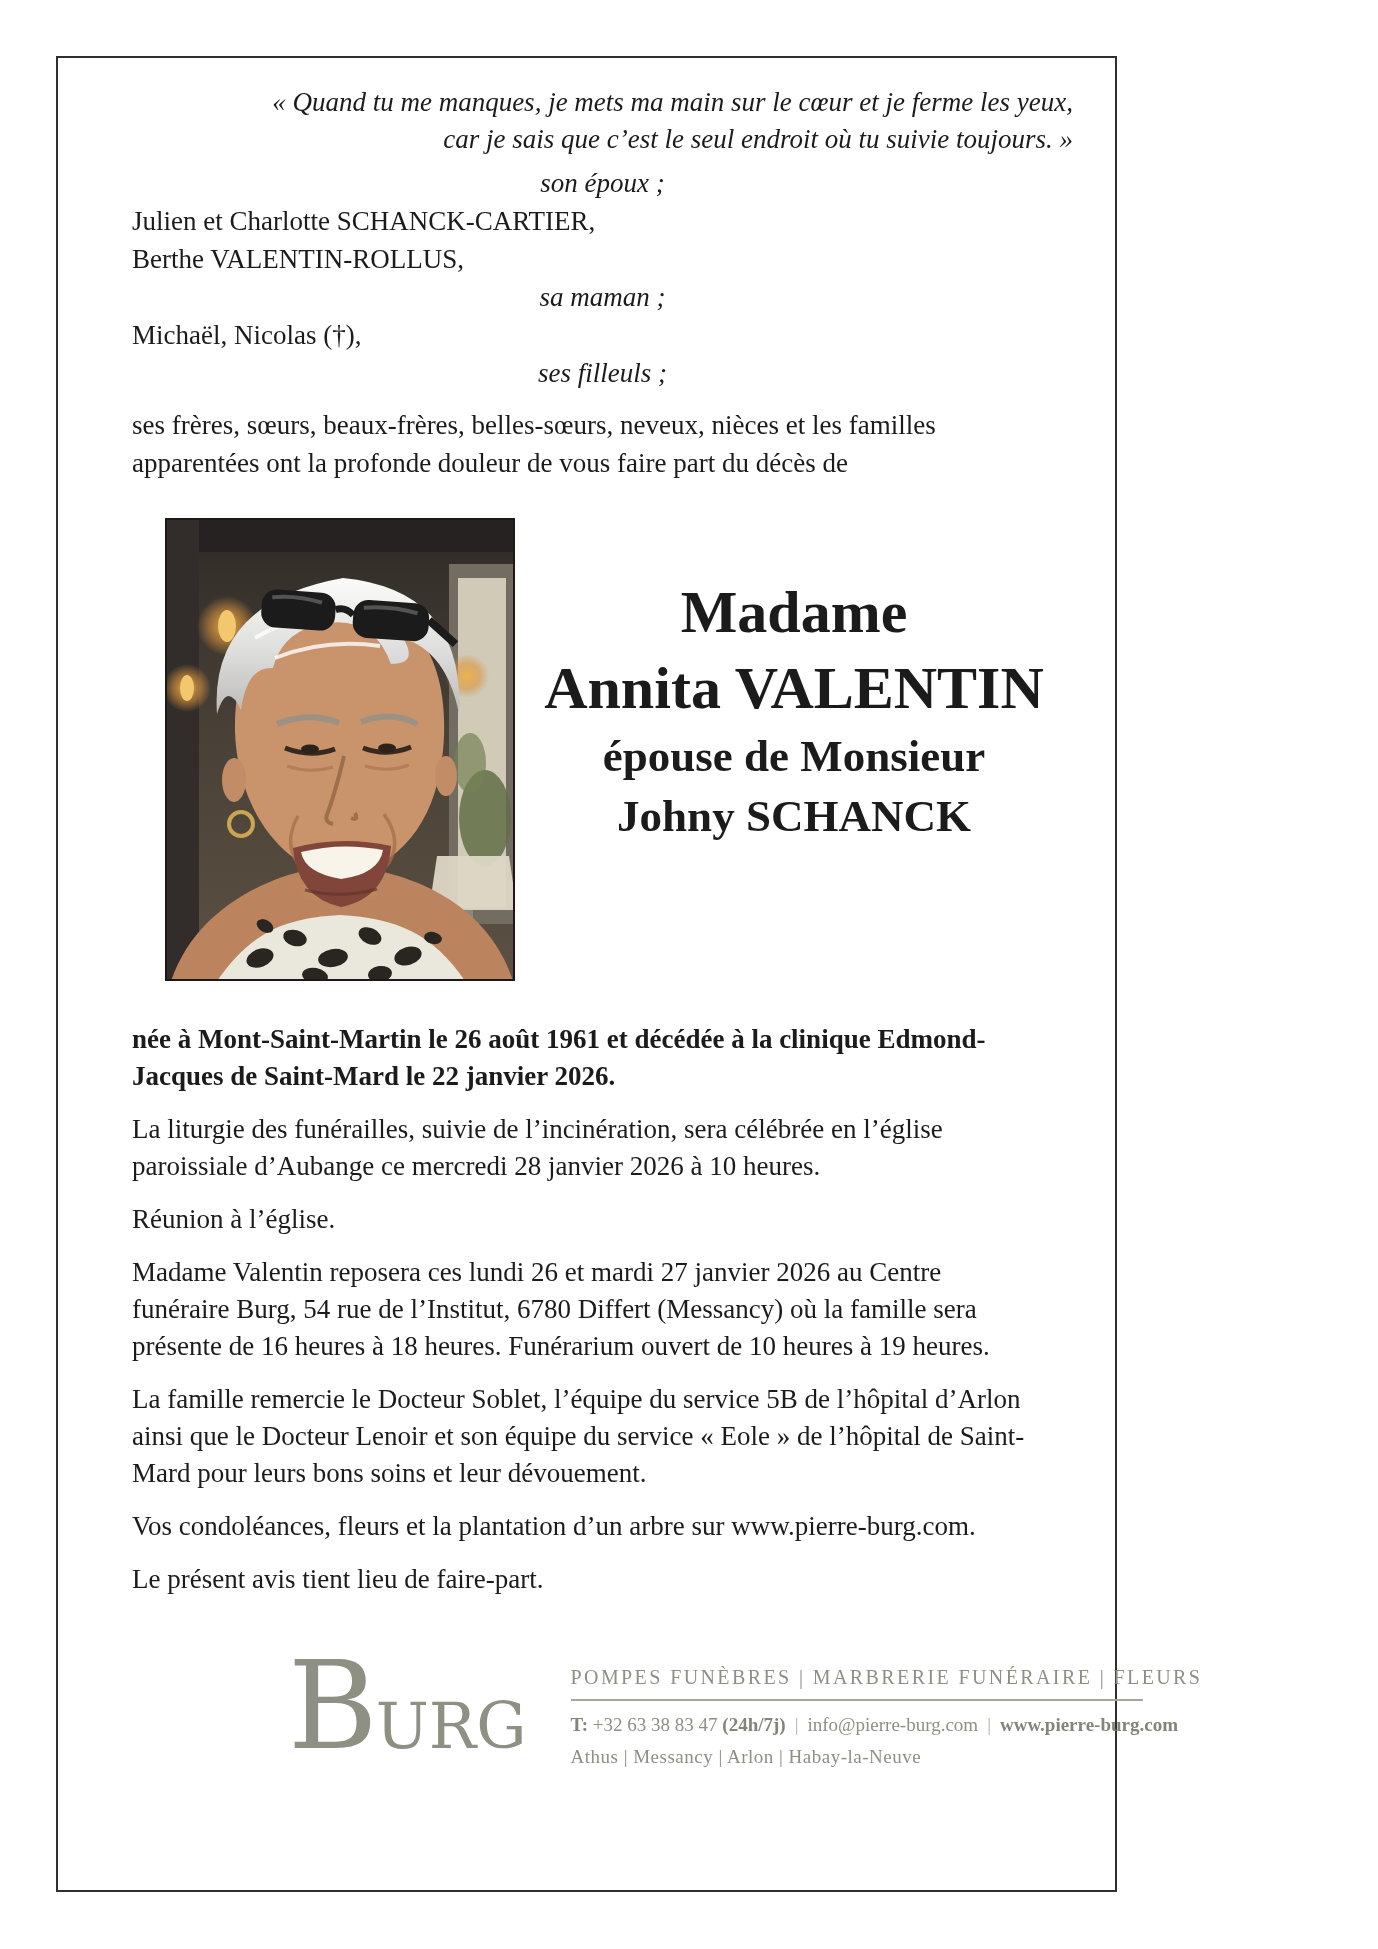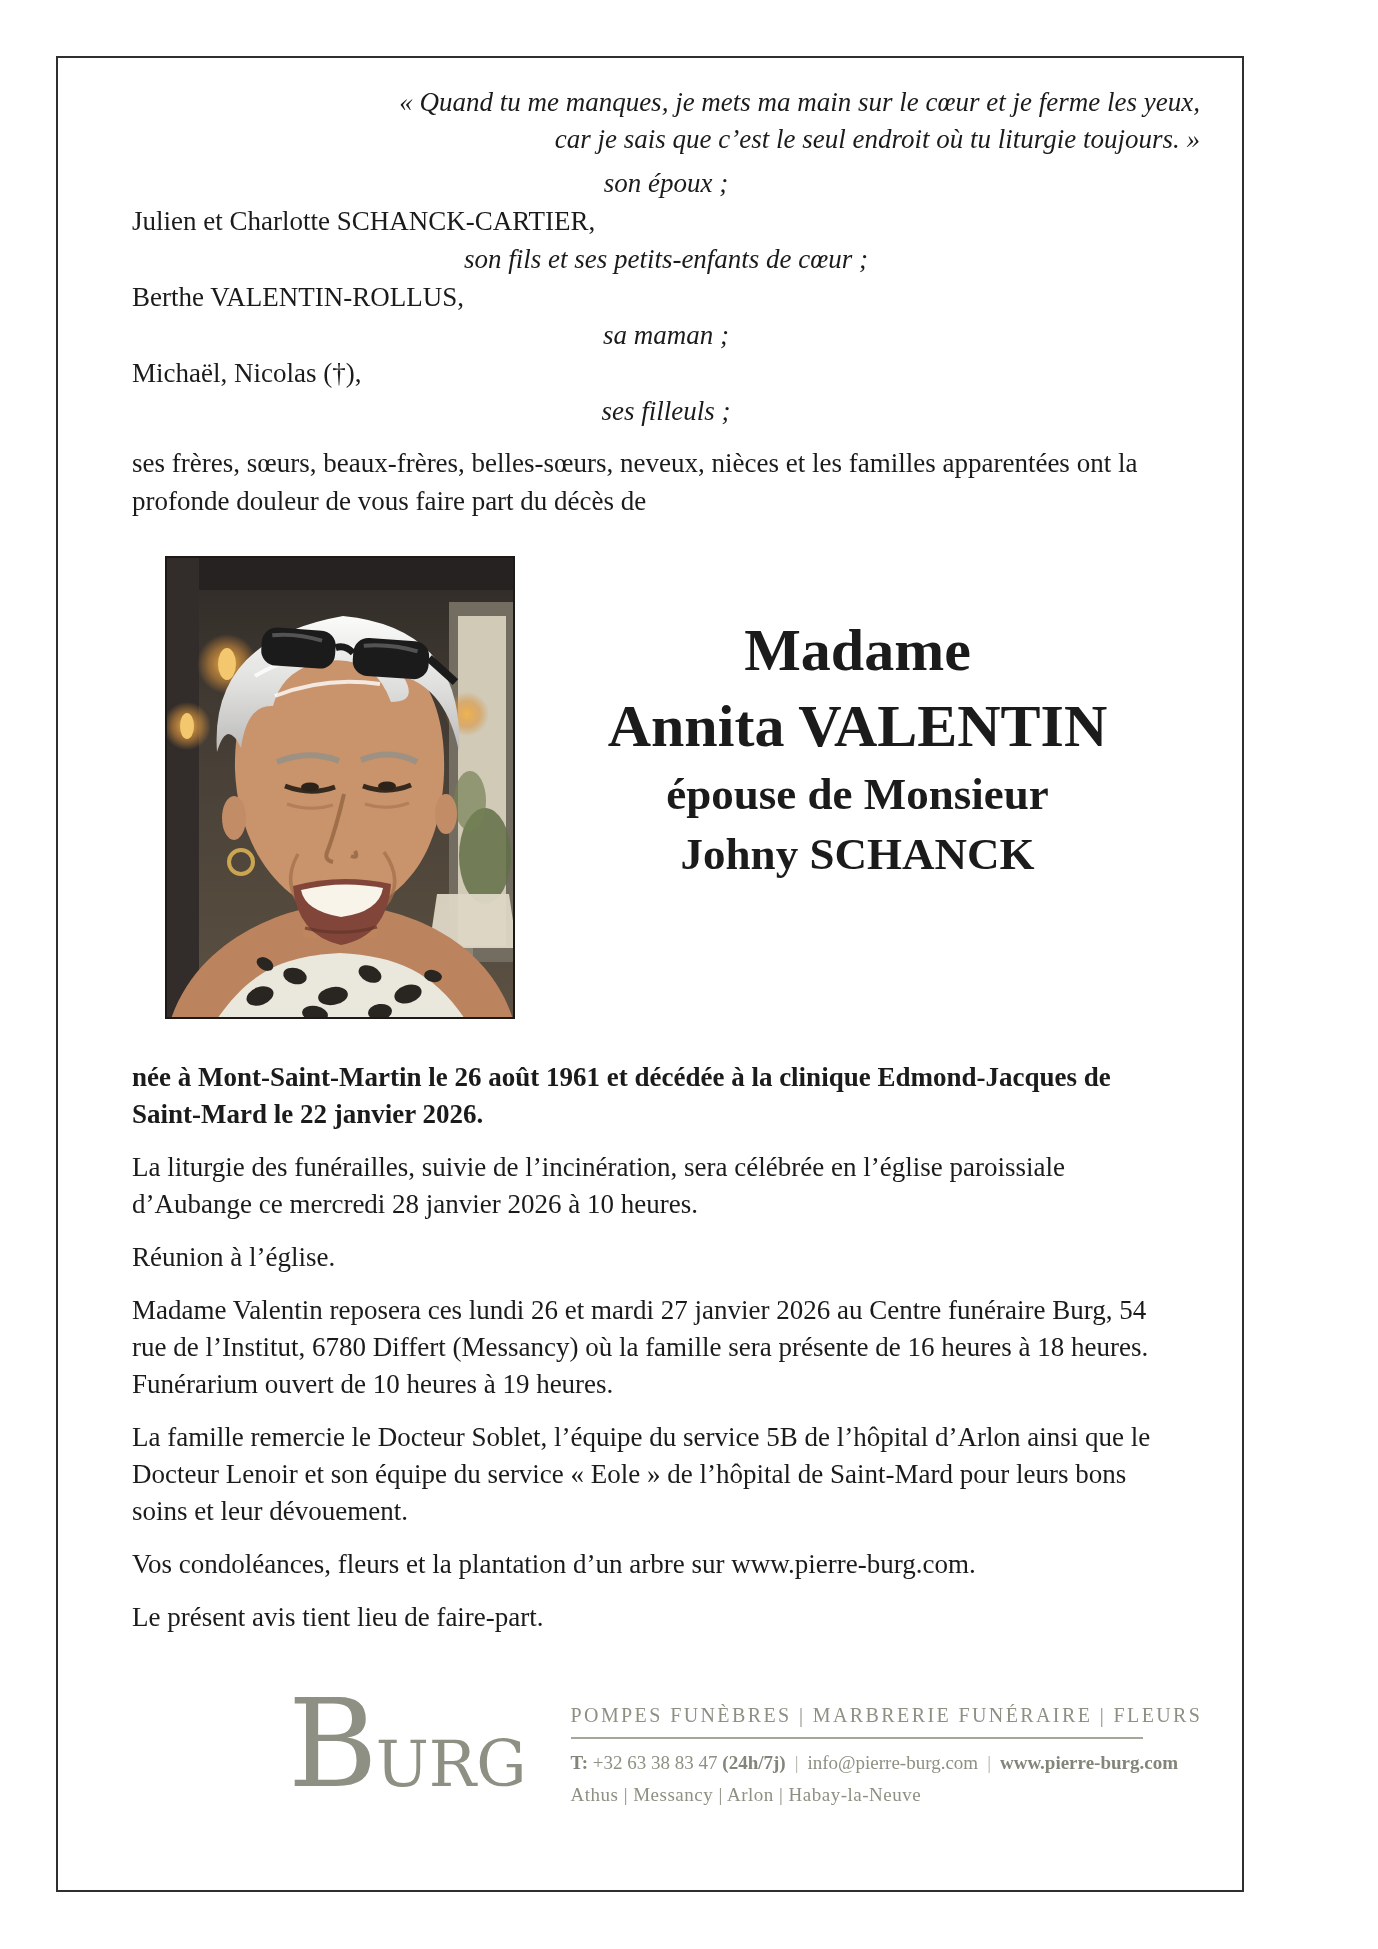--- a/index.html
+++ b/index.html
@@ -12,21 +12,21 @@
   .page{
     position:relative;
     width:1378px;height:1949px;
     background:#ffffff;
     font-family:"Liberation Serif", serif;
     color:var(--text_color);
     overflow:hidden;
   }
   .frame{
     position:absolute;left:56px;top:56px;
-    width:1188px;height:1836px;
+    width:1061px;height:1836px;
     border:2px solid var(--frame_border);
     box-sizing:border-box;
     padding:26px 42px 0 74px;
   }
   .quote{
     text-align:right;
     font-style:italic;
     font-size:27px;line-height:37px;
   }
   .family{margin-top:6px;}
@@ -78,27 +78,26 @@
   .locations{font-size:19px;margin-top:10px;letter-spacing:0.5px;}
 </style>
 </head>
 <body>
 
 <div class="page">
   <div class="frame">
 
     <div class="quote">
       <div>« Quand tu me manques, je mets ma main sur le cœur et je ferme les yeux,</div>
-      <div>car je sais que c’est le seul endroit où tu liturgie toujours. »</div>
+      <div>car je sais que c’est le seul endroit où tu suivie toujours. »</div>
     </div>
 
     <div class="family">
       <div class="family-line right">son époux ;</div>
       <div class="family-line left">Julien et Charlotte SCHANCK-CARTIER,</div>
-      <div class="family-line right">son fils et ses petits-enfants de cœur ;</div>
       <div class="family-line left">Berthe VALENTIN-ROLLUS,</div>
       <div class="family-line right">sa maman ;</div>
       <div class="family-line left">Michaël, Nicolas (†),</div>
       <div class="family-line right">ses filleuls ;</div>
     </div>
 
     <p class="intro">ses frères, sœurs, beaux-frères, belles-sœurs, neveux, nièces et les familles apparentées ont la profonde douleur de vous faire part du décès de</p>
 
     <div class="announce">
       <div class="photo-wrap">

